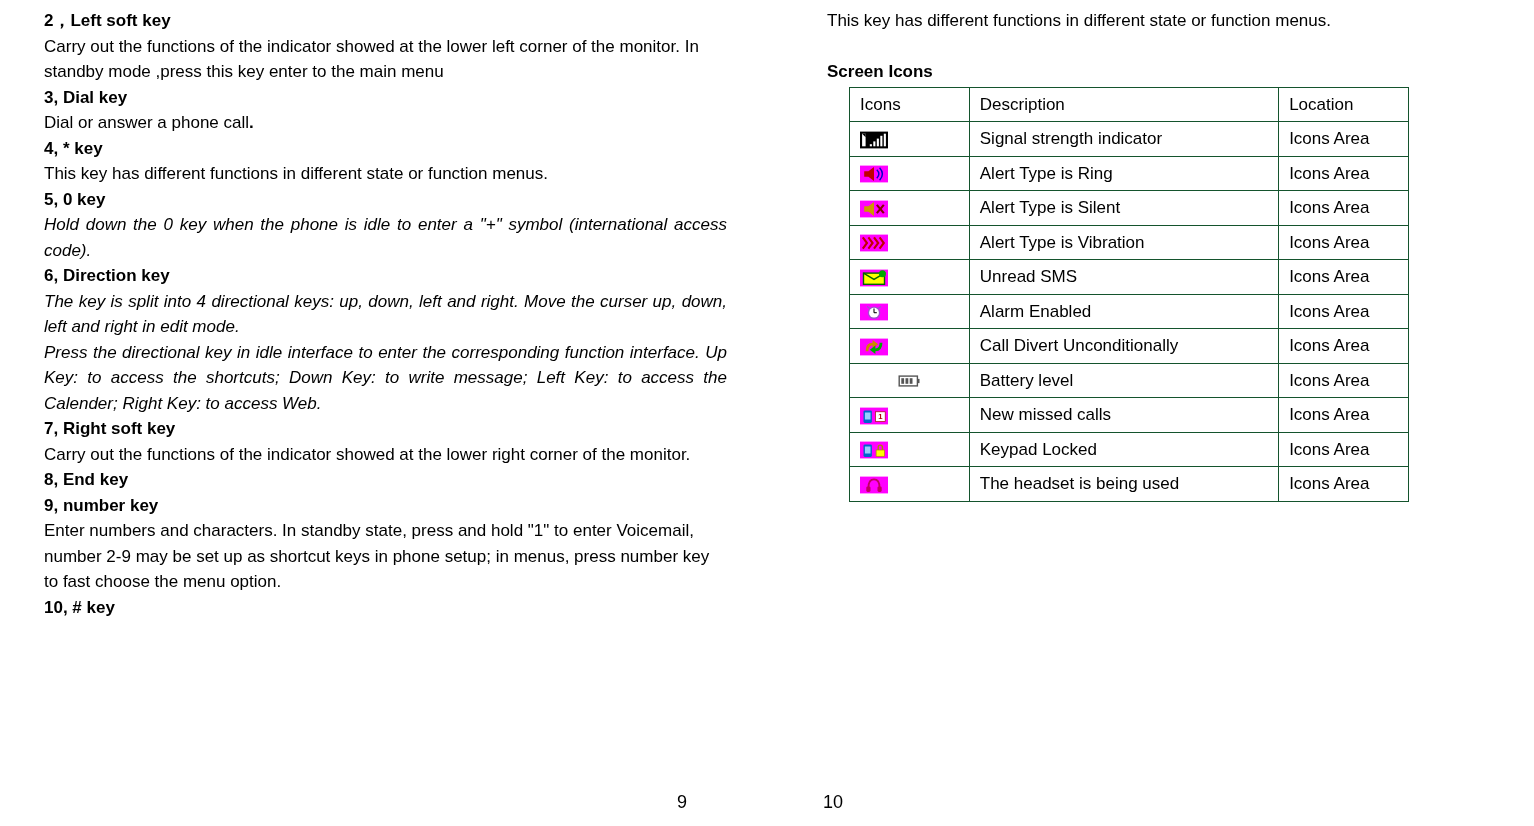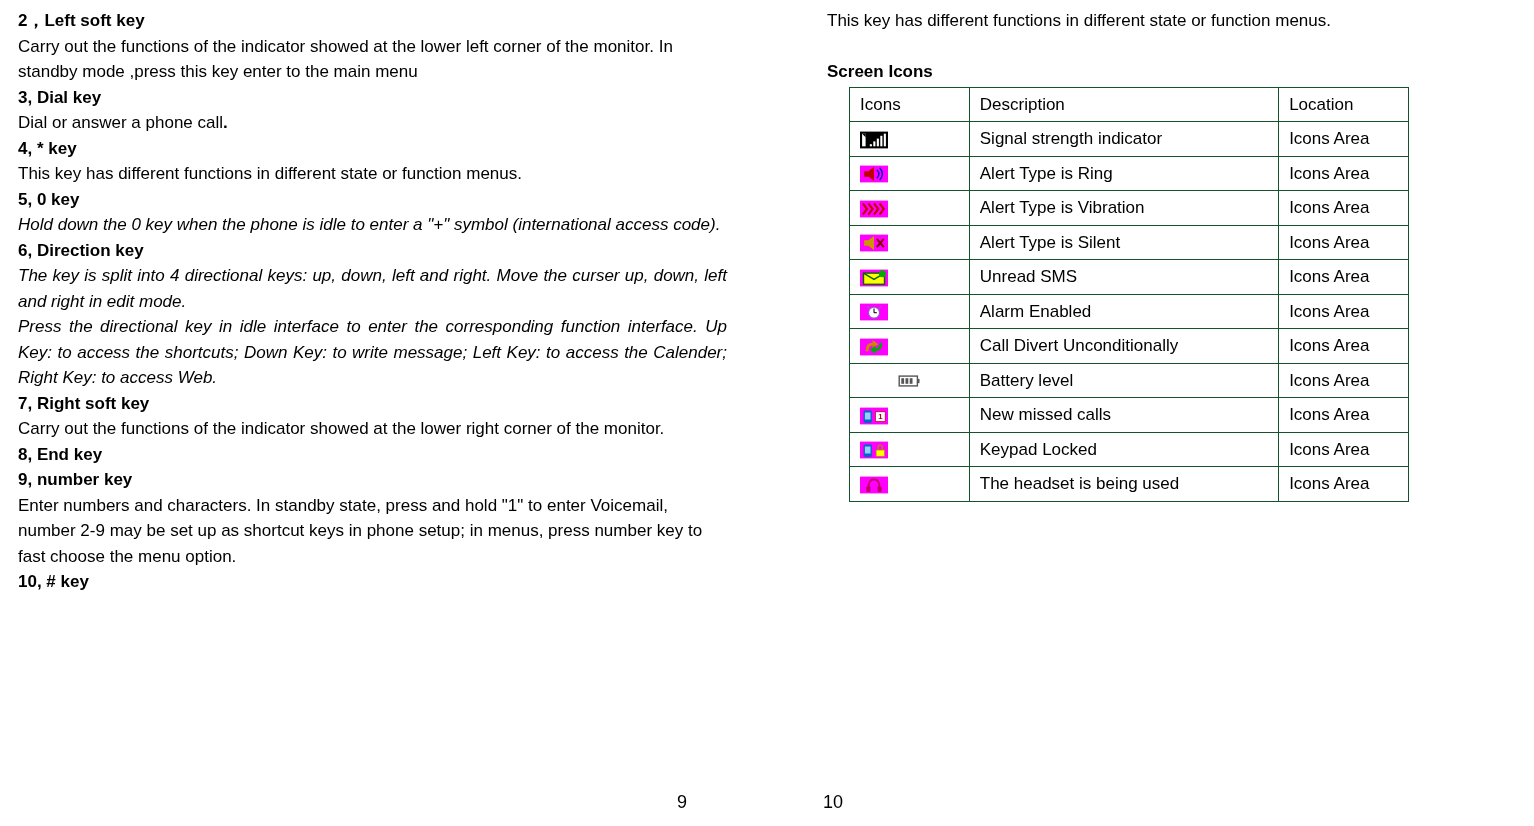--- a/index.html
+++ b/index.html
@@ -6,21 +6,21 @@
     body {
       width: 1534px;
       height: 826px;
       font-family: Arial, sans-serif;
       display: flex;
       background: #fff;
       color: #000;
     }
     .page {
       width: 50%;
-      padding: 8px 40px 20px 18px;
+      padding: 8px 40px 20px 44px;
       position: relative;
       font-size: 17px;
       line-height: 1.5;
     }
     .page-right { padding-left: 60px; padding-right: 60px; }
     .bold { font-weight: bold; }
     .justify { text-align: justify; font-style: italic; }
     .page-num {
       position: absolute;
       bottom: 10px;
@@ -109,36 +109,36 @@
               <path d="M28 3 Q36 12 28 21" fill="none" stroke="#00c" stroke-width="2"></path>
             </svg>
       </td>
       <td>Alert Type is Ring</td>
       <td>Icons Area</td>
     </tr>
     <tr>
       <td class="icon-cell">
         <svg class="icon-box" viewBox="0 0 40 24">
               <rect width="40" height="24" fill="#f0f"></rect>
-              <path d="M4 4 L10 12 L4 20 M12 4 L18 12 L12 20 M20 4 L26 12 L20 20 M28 4 L34 12 L28 20" fill="none" stroke="#c00000" stroke-width="3"></path>
-            </svg>
-      </td>
-      <td>Alert Type is Vibration</td>
-      <td>Icons Area</td>
-    </tr>
-    <tr>
-      <td class="icon-cell">
-        <svg class="icon-box" viewBox="0 0 40 24">
-              <rect width="40" height="24" fill="#f0f"></rect>
               <polygon points="6,8 12,8 20,2 20,22 12,16 6,16" fill="#c90"></polygon>
               <line x1="24" y1="6" x2="34" y2="18" stroke="#800" stroke-width="3"></line>
               <line x1="24" y1="18" x2="34" y2="6" stroke="#800" stroke-width="3"></line>
             </svg>
       </td>
       <td> Alert Type is Silent</td>
+      <td>Icons Area</td>
+    </tr>
+    <tr>
+      <td class="icon-cell">
+        <svg class="icon-box" viewBox="0 0 40 24">
+              <rect width="40" height="24" fill="#f0f"></rect>
+              <path d="M4 4 L10 12 L4 20 M12 4 L18 12 L12 20 M20 4 L26 12 L20 20 M28 4 L34 12 L28 20" fill="none" stroke="#c00000" stroke-width="3"></path>
+            </svg>
+      </td>
+      <td>Alert Type is Vibration</td>
       <td>Icons Area</td>
     </tr>
     <tr>
       <td class="icon-cell">
         <svg class="icon-box" viewBox="0 0 40 24">
               <rect width="40" height="24" fill="#f0f"></rect>
               <rect x="5" y="5" width="30" height="16" fill="#ff0" stroke="#060" stroke-width="2"></rect>
               <path d="M5 5 L20 14 L35 5" fill="none" stroke="#060" stroke-width="2"></path>
               <circle cx="32" cy="6" r="5" fill="#0a0"></circle>
             </svg>

